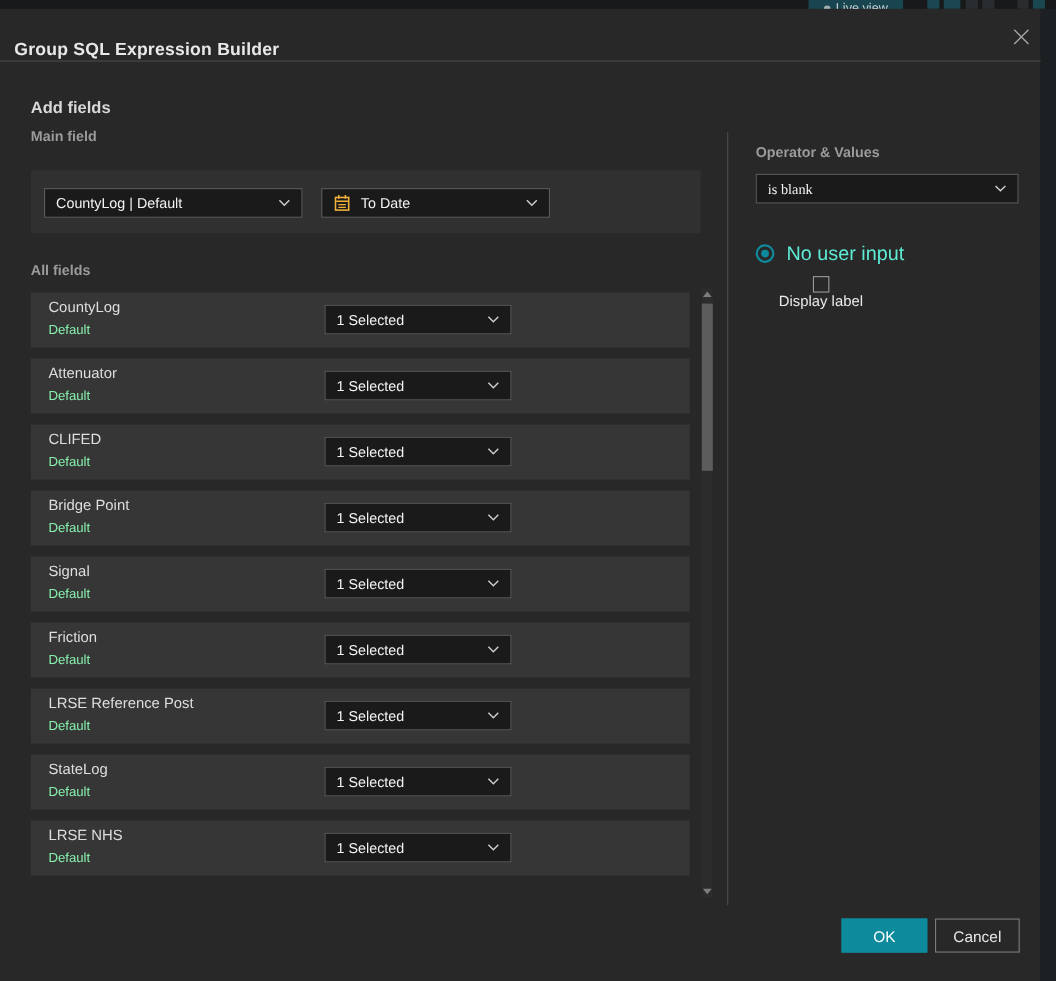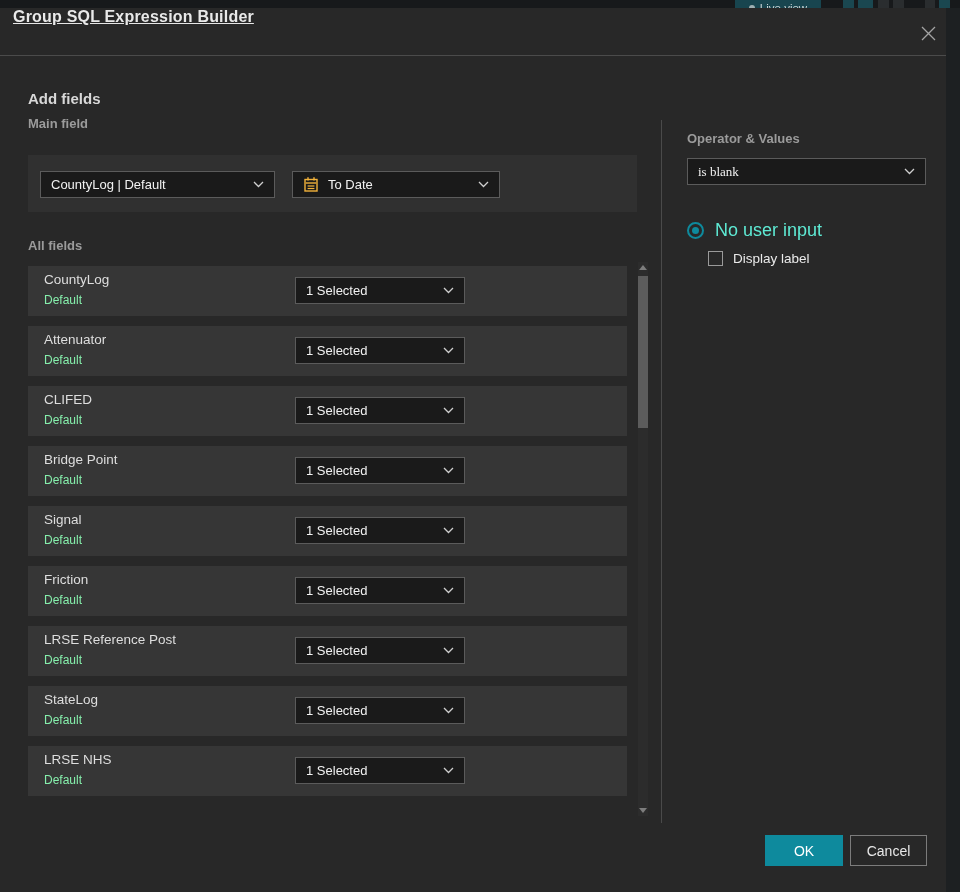--- a/index.html
+++ b/index.html
@@ -23,21 +23,21 @@
   .backdrop-right { position:absolute; left:946px; top:8px; width:14px; height:884px; background:#1d2022; }
 
   
   .dialog {
     position:absolute; left:0; top:8px; width:946px; height:884px;
     background:#282828;
   }
   .titlebar {
     position:absolute; left:0; top:0; width:100%; height:48px;
     border-bottom:1px solid #4b4b4b;
-    display:flex; align-items:flex-start;text-decoration:underline;
+    display:flex; align-items:flex-end;
   }
   .title { font-size:16px; font-weight:600; color:#e9e9e9; padding-left:13px; letter-spacing:.2px; }
   .close-btn {
     position:absolute; right:7px; top:14px; width:22px; height:22px;
     display:flex; align-items:center; justify-content:center; cursor:pointer;
   }
 
   .section-heading { position:absolute; left:28px; top:82px; font-size:15px; font-weight:700; color:#d8d8d8; }
 
   .sub-label { position:absolute; font-size:13px; font-weight:600; color:#9b9b9b; }
@@ -81,21 +81,21 @@
   
   .dd-operator { left:687px; top:150px; width:239px;font-family:Liberation Serif, serif; }
   .radio-row { position:absolute; left:687px; top:212px; display:flex; align-items:center; gap:11px; cursor:pointer; }
   .radio-outer {
     width:17px; height:17px; border-radius:50%;
     border:2px solid #0e8a9d; background:#282828;
     display:flex; align-items:center; justify-content:center;
   }
   .radio-dot { width:7px; height:7px; border-radius:50%; background:#0e8a9d; }
   .radio-label { font-size:18px; color:#5eead4; }
-  .check-row { position:absolute; left:708px; top:243px; display:flex; align-items:center; gap:10px; cursor:pointer; }
+  .check-row { position:absolute; left:708px; top:243px; display:flex; align-items:center; cursor:pointer;flex-direction:column; }
   .checkbox { width:15px; height:15px; border:1px solid #9a9a9a; background:transparent; }
   .check-label { font-size:13.5px; color:#eaeaea; }
 
   
   .btn {
     position:absolute; top:827px; height:31px; font-size:14px;
     display:flex; align-items:center; justify-content:center; cursor:pointer;
     font-family:inherit;
   }
   .btn-ok { left:765px; width:78px; background:#0e8a9d; color:#ffffff; border:1px solid #0e8a9d; }

